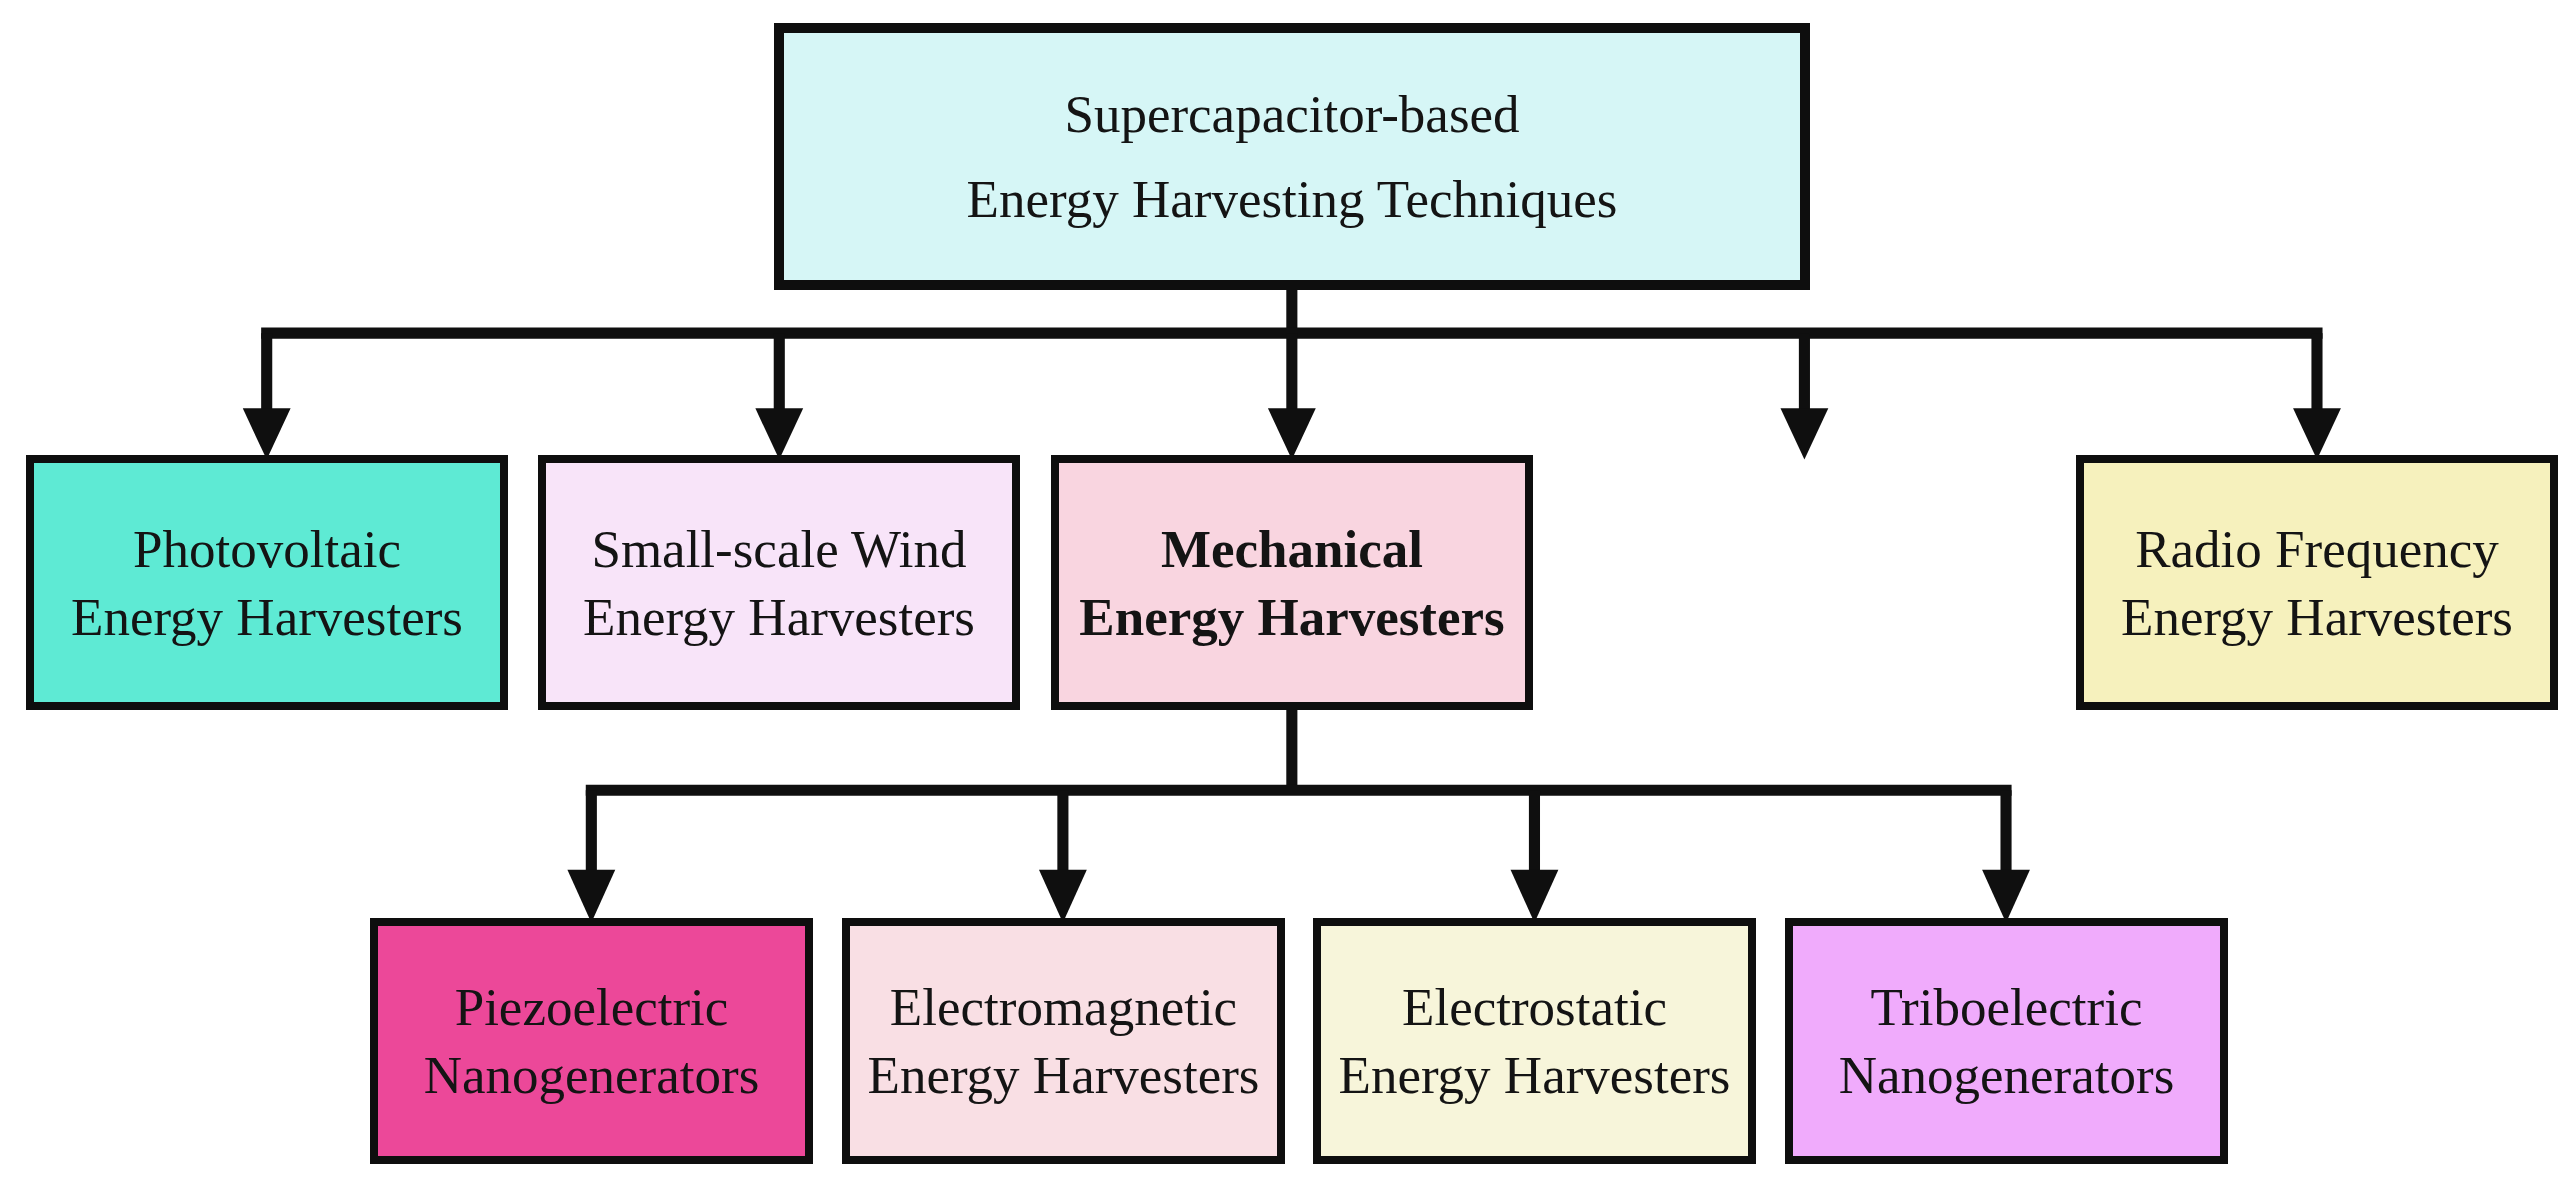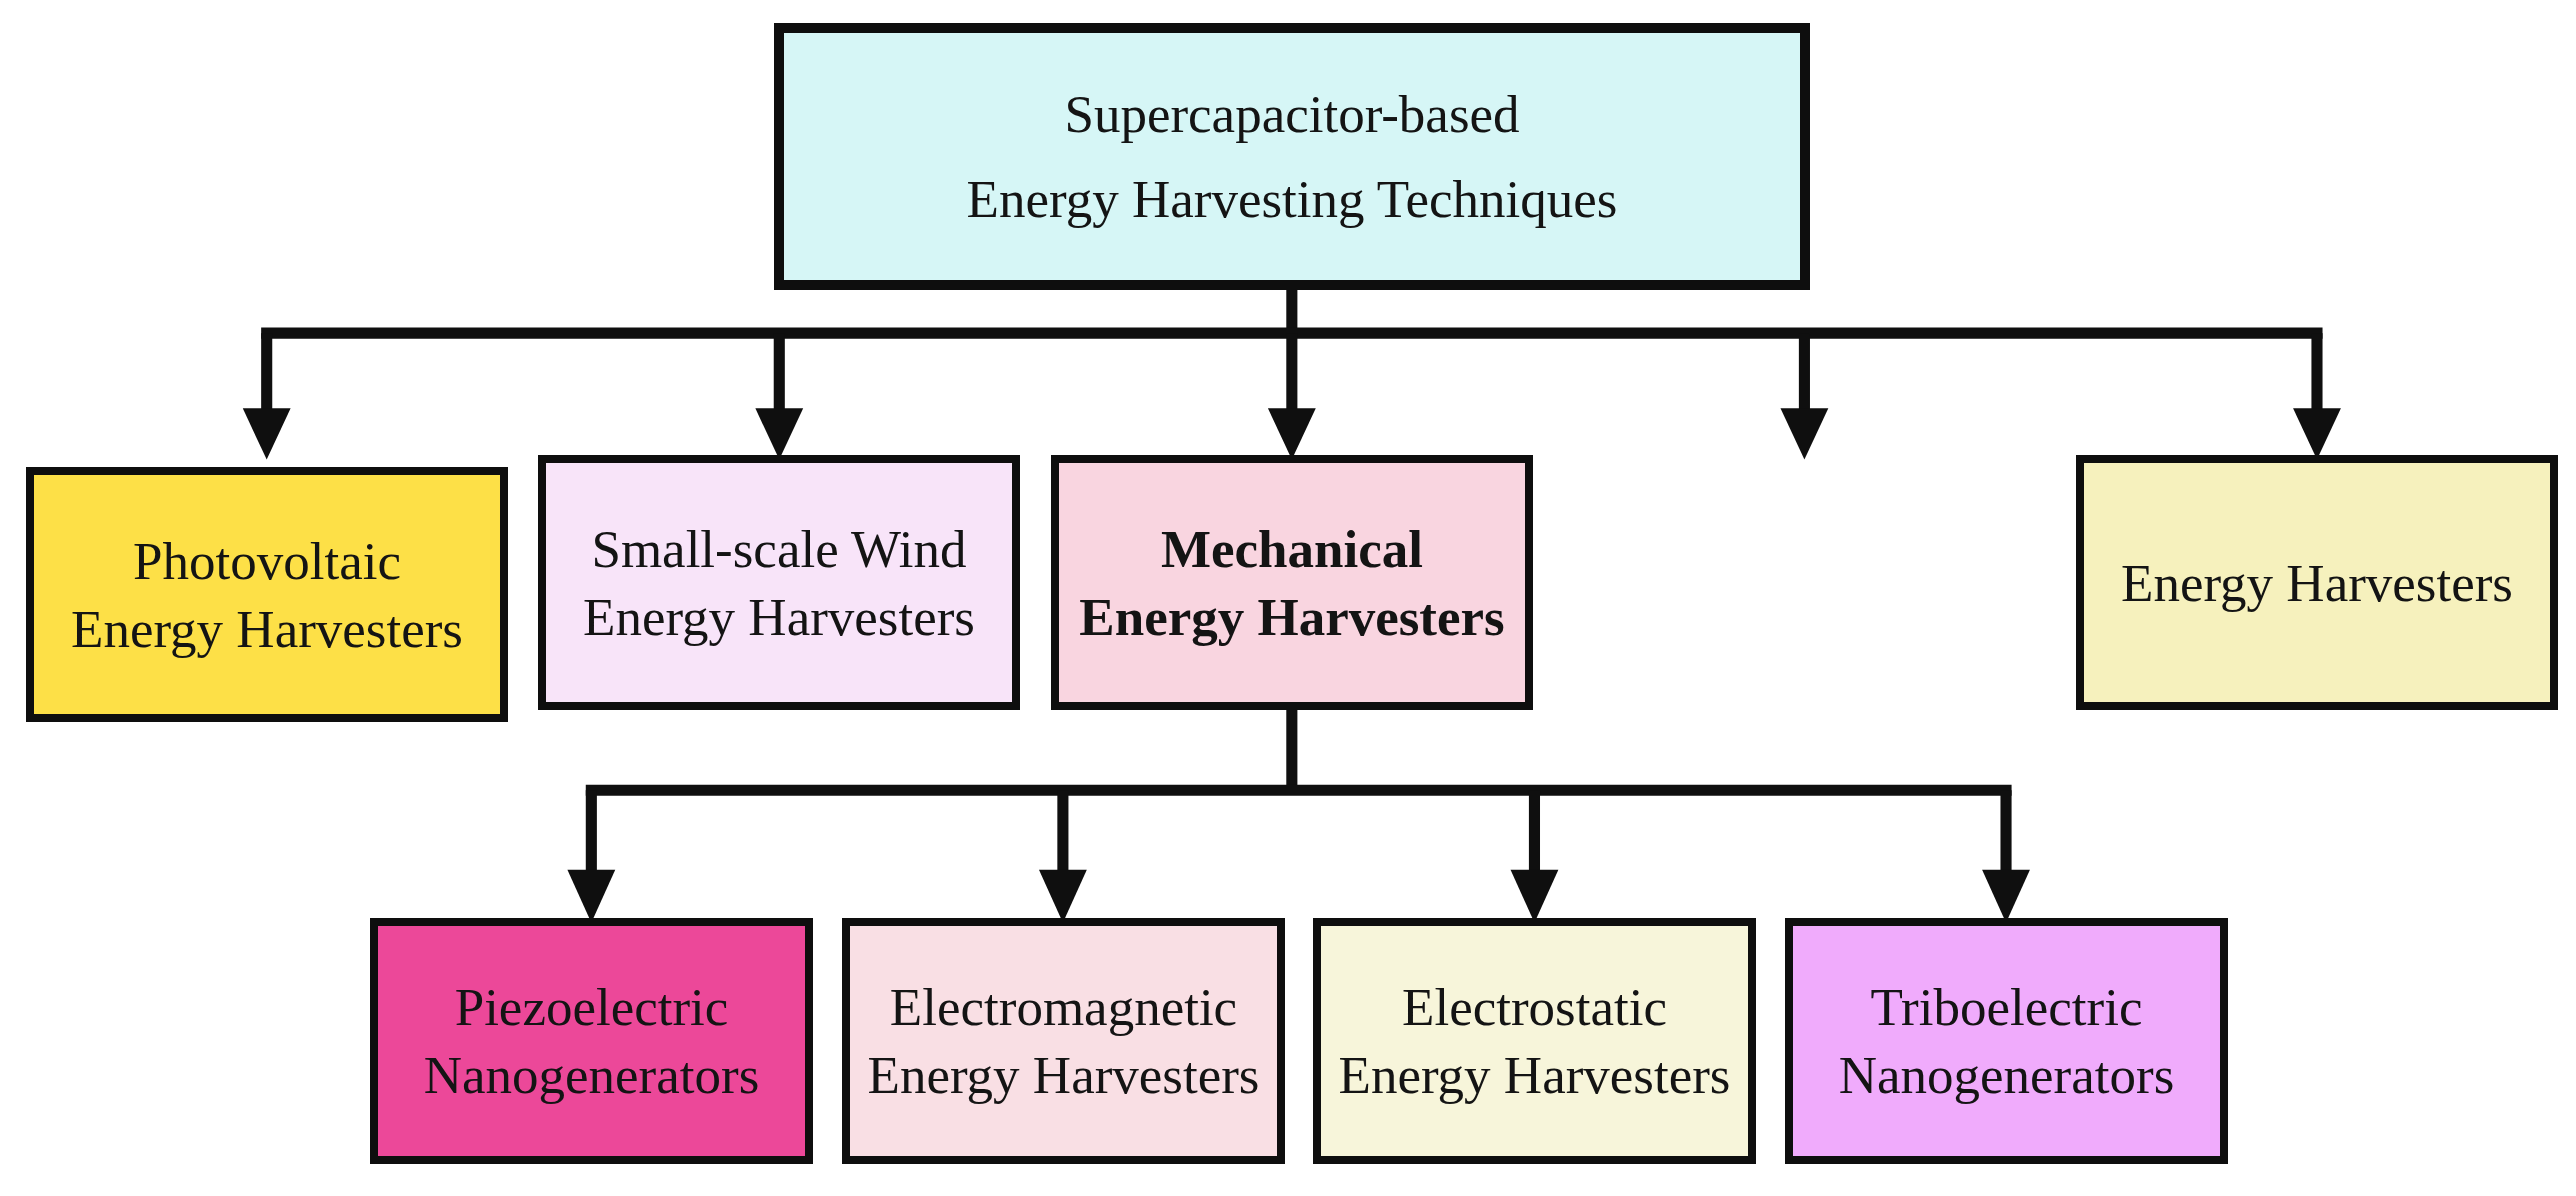--- a/index.html
+++ b/index.html
@@ -71,21 +71,21 @@
     </g>
   </svg>
 
   <div class="node node-root lvl1" style="left: 774px; width: 1036px; background-color: rgb(214, 246, 246);">
     <div class="label">
       <div>Supercapacitor-based</div>
       <div>Energy Harvesting Techniques</div>
     </div>
   </div>
 
-  <div class="node lvl2" style="left: 26px; background-color: #fde047; margin-top: 12px;">
+  <div class="node lvl2" style="left: 26px; background-color: #5eead4;">
     <div class="label">
       <div>Photovoltaic</div>
       <div>Energy Harvesters</div>
     </div>
   </div>
 
   <div class="node lvl2" style="left: 538px; background-color: rgb(248, 228, 249); justify-content: center;">
     <div class="label">
       <div>Small-scale Wind</div>
       <div>Energy Harvesters</div>
@@ -95,20 +95,21 @@
   <div class="node lvl2" style="left: 1051px; background-color: rgb(249, 213, 224); font-weight: bold;">
     <div class="label">
       <div>Mechanical</div>
       <div>Energy Harvesters</div>
     </div>
   </div>
 
 
   <div class="node lvl2" style="left: 2076px; background-color: rgb(246, 241, 189);">
     <div class="label">
+      <div>Radio Frequency</div>
       <div>Energy Harvesters</div>
     </div>
   </div>
 
   <div class="node lvl3" style="left: 370px; background-color: #ec4899;">
     <div class="label">
       <div>Piezoelectric</div>
       <div>Nanogenerators</div>
     </div>
   </div>

